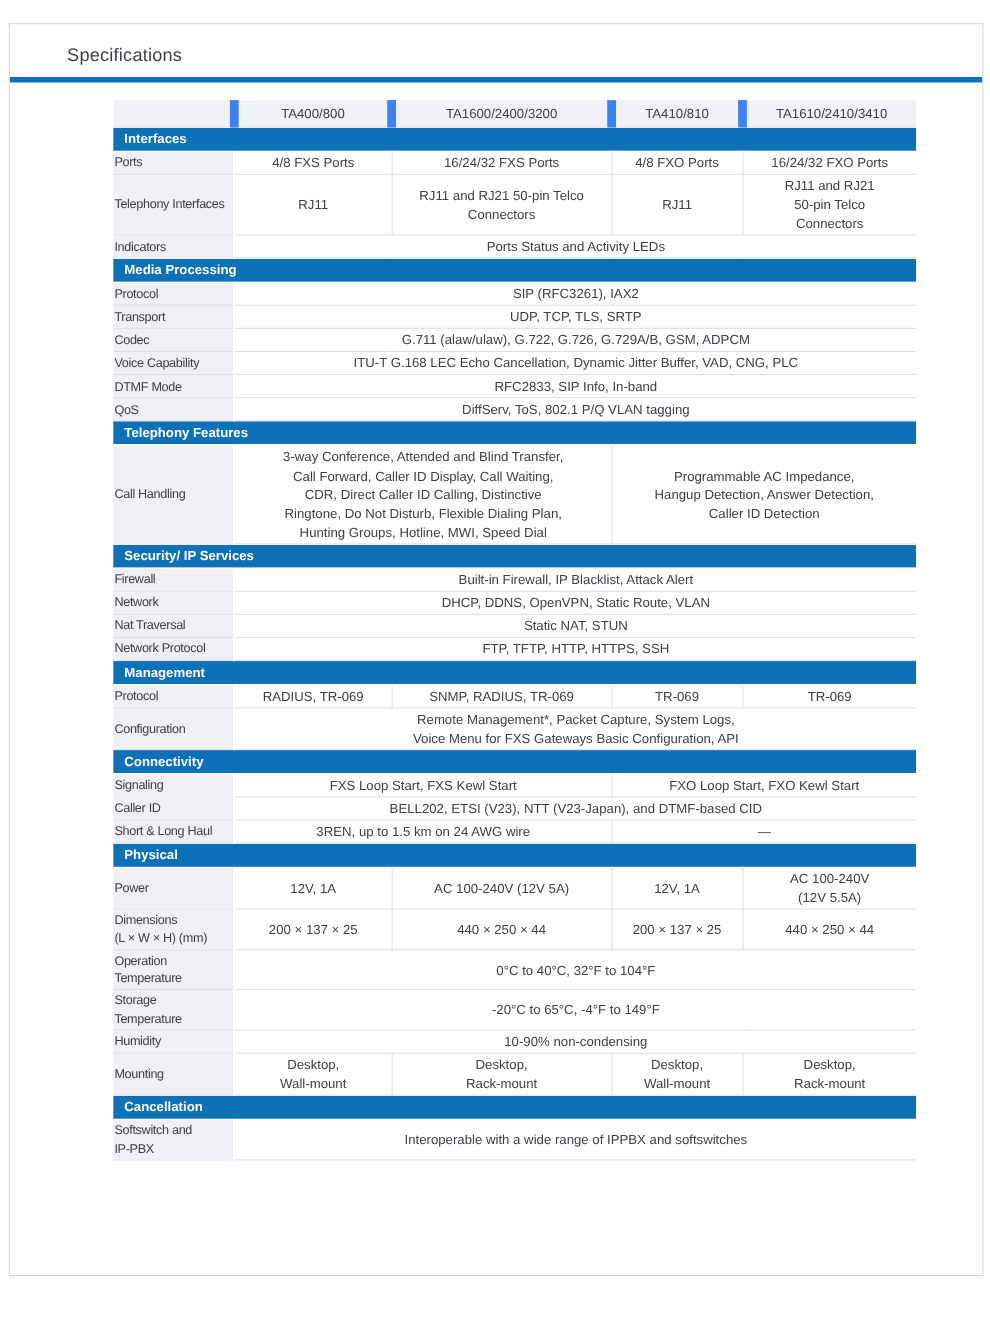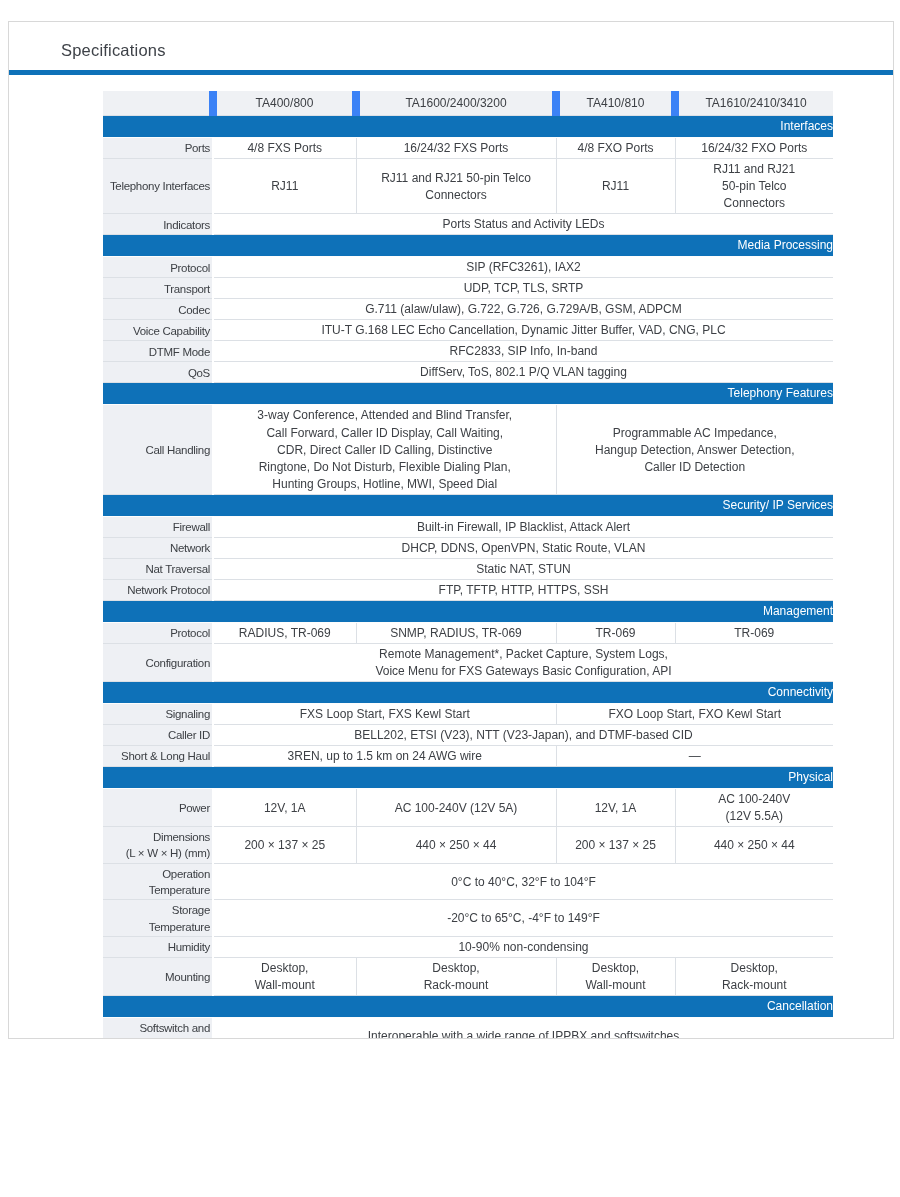--- a/index.html
+++ b/index.html
@@ -12,21 +12,21 @@
     --frame-border:#D8D8D8;
   }
   *{box-sizing:border-box;}
   html,body{margin:0;padding:0;}
   body{
     width:900px;height:1197px;position:relative;background:#ffffff;
     font-family:"Liberation Sans","DejaVu Sans",sans-serif;
     color:var(--body-text);
   }
   .page{
-    position:absolute;left:8px;top:21px;width:886px;height:1018px;
+    position:absolute;left:8px;top:21px;width:886px;height:1139px;
     border:1px solid var(--frame-border);background:#fff;overflow:hidden;
   }
   .page-title{
     font-size:16.5px;font-weight:400;color:var(--title-text);
     margin:19px 0 0 52px;letter-spacing:0.2px;
   }
   .title-rule{height:5px;background:var(--accent-blue);margin-top:10px;width:100%;}
   table.spec{
     border-collapse:collapse;table-layout:fixed;width:730px;
     margin:16px 0 0 94px;font-size:12px;color:var(--body-text);
@@ -44,28 +44,28 @@
   }
   thead th{
     background:var(--header-row-bg);
     border-right:8px solid #3b82f6;
     padding-top:4px;padding-bottom:3px;
   }
   thead th:last-child{border-right:none;}
   tbody td{border-right:1px solid var(--border-gray);}
   tbody tr td:last-child{border-right:none;}
   td.lbl{
-    background:var(--label-bg);text-align:right;
+    background:var(--label-bg);text-align:left;
     padding-left:1px;padding-right:2px;
     font-size:11.5px;letter-spacing:-0.3px;
     border-right:2px solid #ffffff;
   }
   tr.section td{
-    background:var(--accent-blue);color:#ffffff;font-weight:400;
-    text-align:right;padding:2px 0 2px 10px;font-size:12px;
+    background:var(--accent-blue);color:#ffffff;font-weight:700;
+    text-align:left;padding:2px 0 2px 10px;font-size:12px;
     border-right:none;border-bottom:1px solid #fdfdfd;letter-spacing:0;
     white-space:nowrap;
   }
 </style>
 </head>
 <body>
 
 <div class="page">
   <h1 class="page-title">Specifications</h1>
   <div class="title-rule"></div>

